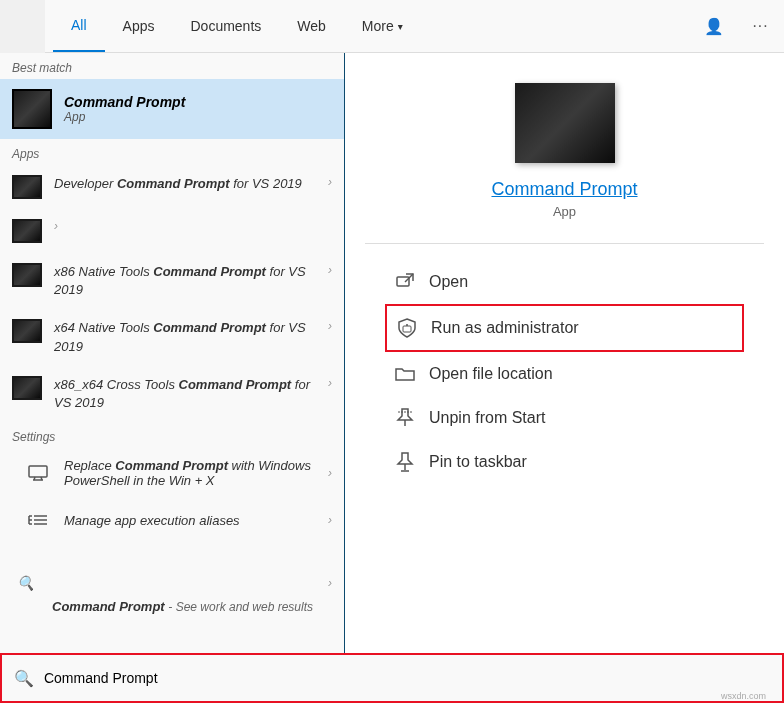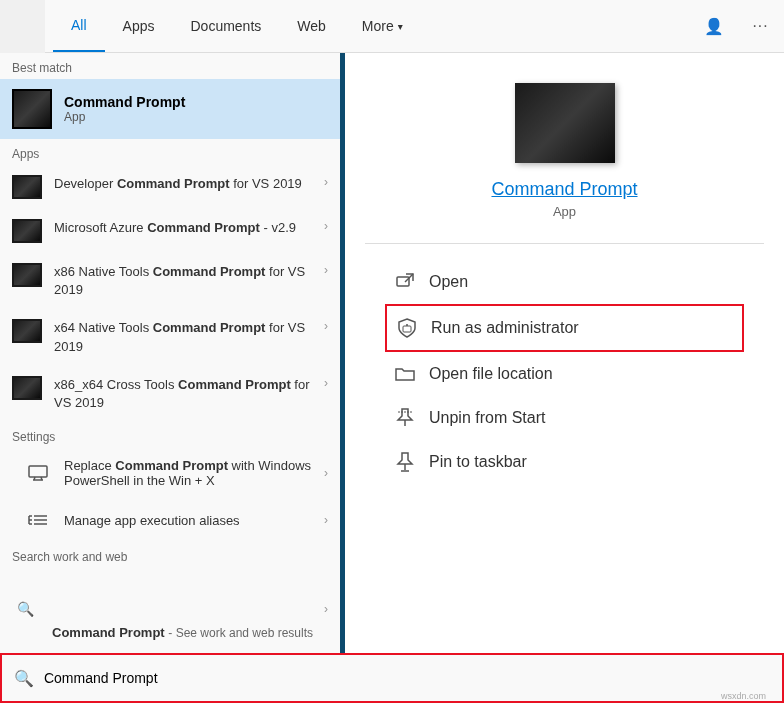--- a/index.html
+++ b/index.html
@@ -64,21 +64,22 @@
     .main-container {
       display: flex;
       height: calc(703px - 53px - 50px);
     }
 
     
     .left-panel {
       width: 345px;
       background: #f9f9f9;
       overflow-y: auto;
-      border-right: 5px solid #0c4a6e;
+      border-right: 1px solid #0c4a6e;
+      font-style: italic;
     }
 
     .section-label {
       font-size: 12px;
       color: #666;
       padding: 8px 12px 4px 12px;
       font-weight: 400;
     }
 
     
@@ -371,21 +372,20 @@
           <div class="app-item-icon-inner"></div>
         </div>
       <div class="app-item-text">Developer <b>Command Prompt</b> for VS 2019</div>
       <span class="app-item-chevron">›</span>
     </div>
 
     <div class="app-item">
       <div class="app-item-icon">
           <div class="app-item-icon-inner"></div>
         </div>
-      <div class="app-item-text">Microsoft Azure <b>Command Prompt</b> - v2.9</div>
       <span class="app-item-chevron">›</span>
     </div>
 
     <div class="app-item">
       <div class="app-item-icon">
           <div class="app-item-icon-inner"></div>
         </div>
       <div class="app-item-text">x86 Native Tools <b>Command Prompt</b> for VS 2019</div>
       <span class="app-item-chevron">›</span>
     </div>
@@ -430,21 +430,20 @@
           <line x1="1" y1="12" x2="4" y2="12" stroke="#555" stroke-width="1.5"></line>
           <line x1="6" y1="4" x2="19" y2="4" stroke="#555" stroke-width="1.5"></line>
           <line x1="6" y1="8" x2="19" y2="8" stroke="#555" stroke-width="1.5"></line>
           <line x1="6" y1="12" x2="19" y2="12" stroke="#555" stroke-width="1.5"></line>
         </svg>
       </div>
       <div class="settings-text">Manage app execution aliases</div>
       <span class="settings-chevron">›</span>
     </div>
 
-    <div class="section-label">Search work and web</div>
 
     <div class="web-item">
       <div class="web-icon">🔍</div>
       <div class="web-text">
         <b>Command Prompt</b> <span class="web-sub">- See work and web results</span>
       </div>
       <span class="web-chevron">›</span>
     </div>
 
   </div>

